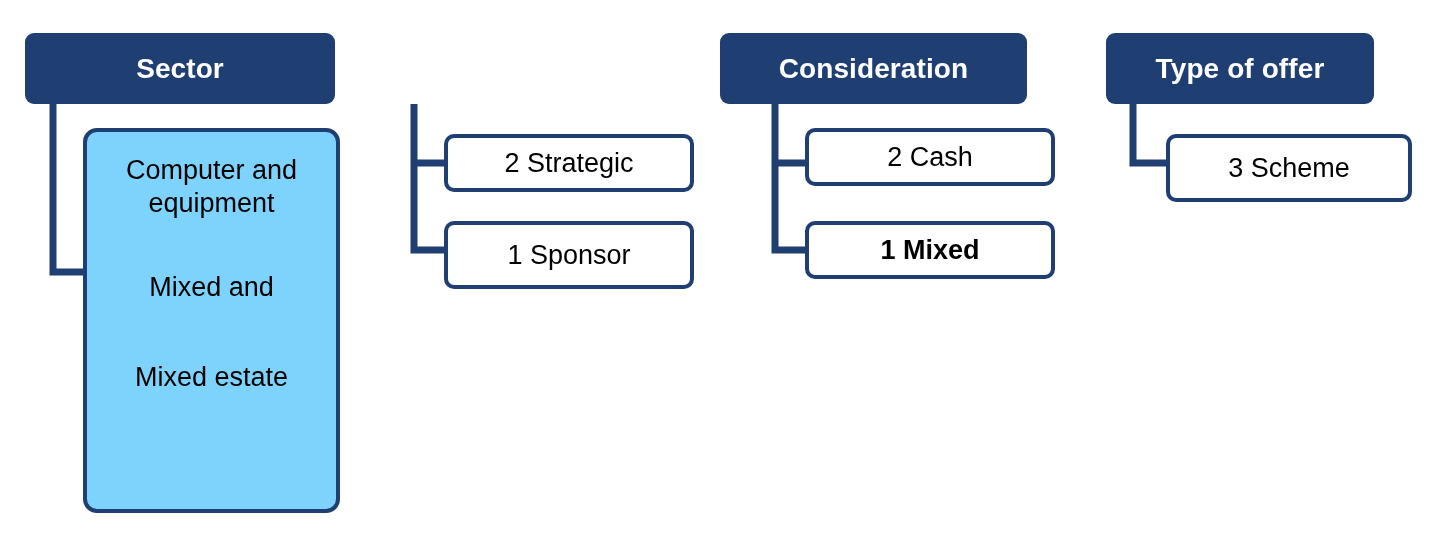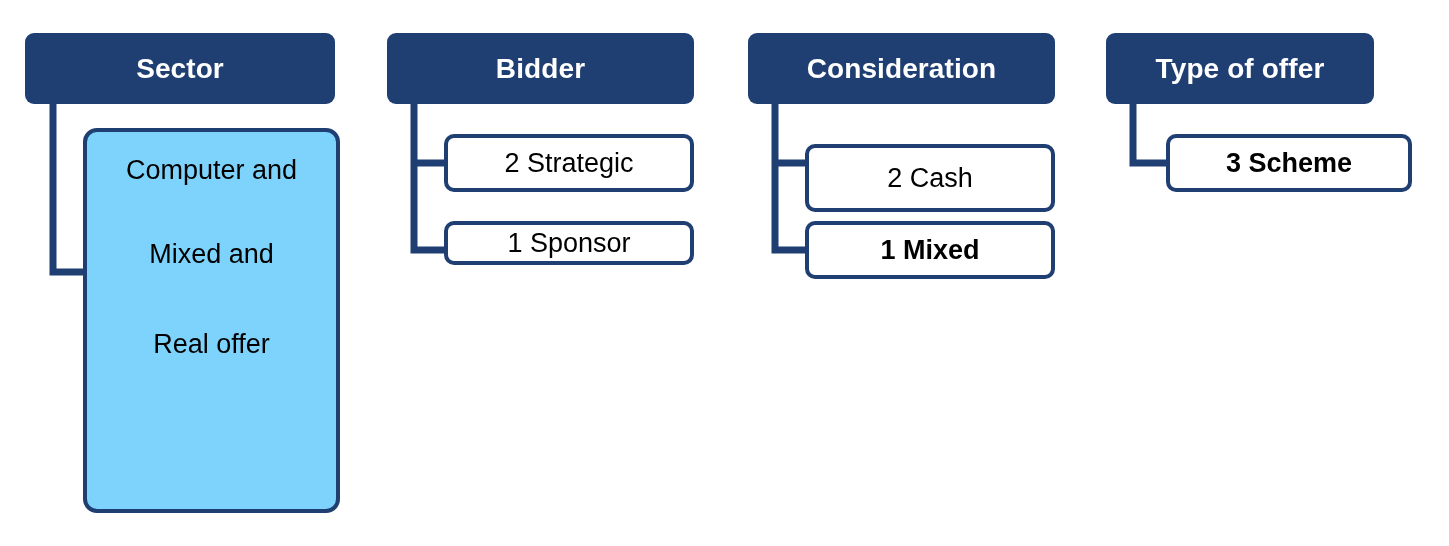--- a/index.html
+++ b/index.html
@@ -83,38 +83,38 @@
     <path d="M 775 163 L 809 163" fill="none" stroke="#1F3F72" stroke-width="7" stroke-linecap="butt"></path>
 
     <path d="M 1133 104 L 1133 163 L 1169 163" fill="none" stroke="#1F3F72" stroke-width="7" stroke-linecap="butt" stroke-linejoin="miter"></path>
   </svg>
 
   <div class="node header-node" style="left:25px; top:33px; width:310px; height:71px;">Sector</div>
 
   <div class="node list-node" style="left:83px; top:128px; width:257px; height:385px;">
     <div class="list-entry gap-1">
       <div>Computer and</div>
+      <div>equipment</div>
     </div>
     <div class="list-entry gap-2">
       <div>Mixed and</div>
     </div>
     <div class="list-entry gap-3">
-      <div>Real offer</div>
+      <div>Mixed estate</div>
     </div>
   </div>
 
-  <div class="node header-node" style="left:387px; top:33px; width:307px; height:71px;">Bidder</div>
 
   <div class="node child-node" style="left:444px; top:134px; width:250px; height:58px;">2 Strategic</div>
 
-  <div class="node child-node" style="left:444px; top:221px; width:250px; height:44px;">1 Sponsor</div>
+  <div class="node child-node" style="left:444px; top:221px; width:250px; height:68px;">1 Sponsor</div>
 
-  <div class="node header-node" style="left:748px; top:33px; width:307px; height:71px;">Consideration</div>
+  <div class="node header-node" style="left:720px; top:33px; width:307px; height:71px;">Consideration</div>
 
-  <div class="node child-node" style="left:805px; top:144px; width:250px; height:68px;">2 Cash</div>
+  <div class="node child-node" style="left:805px; top:128px; width:250px; height:58px;">2 Cash</div>
 
   <div class="node child-node" style="left:805px; top:221px; width:250px; height:58px;font-weight:bold;">1 Mixed</div>
 
   <div class="node header-node" style="left:1106px; top:33px; width:268px; height:71px;">Type of offer</div>
 
-  <div class="node child-node" style="left:1166px; top:134px; width:246px; height:58px;font-weight:bold;">3 Scheme</div>
+  <div class="node child-node" style="left:1166px; top:134px; width:246px; height:68px;">3 Scheme</div>
 
 </div>
 
 </body></html>

